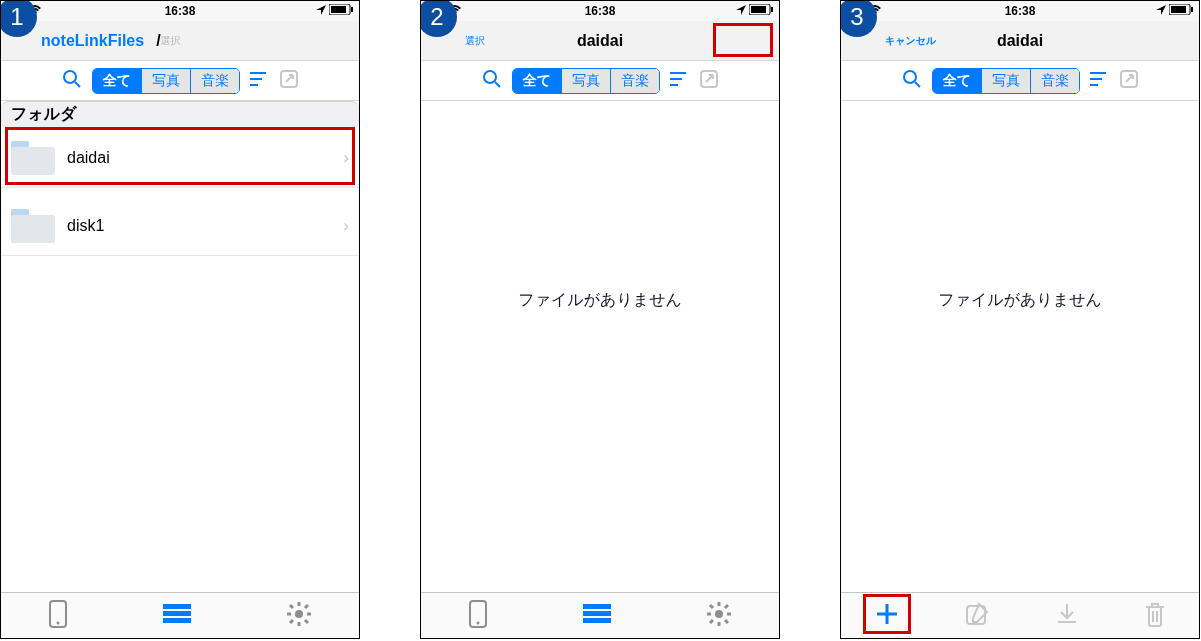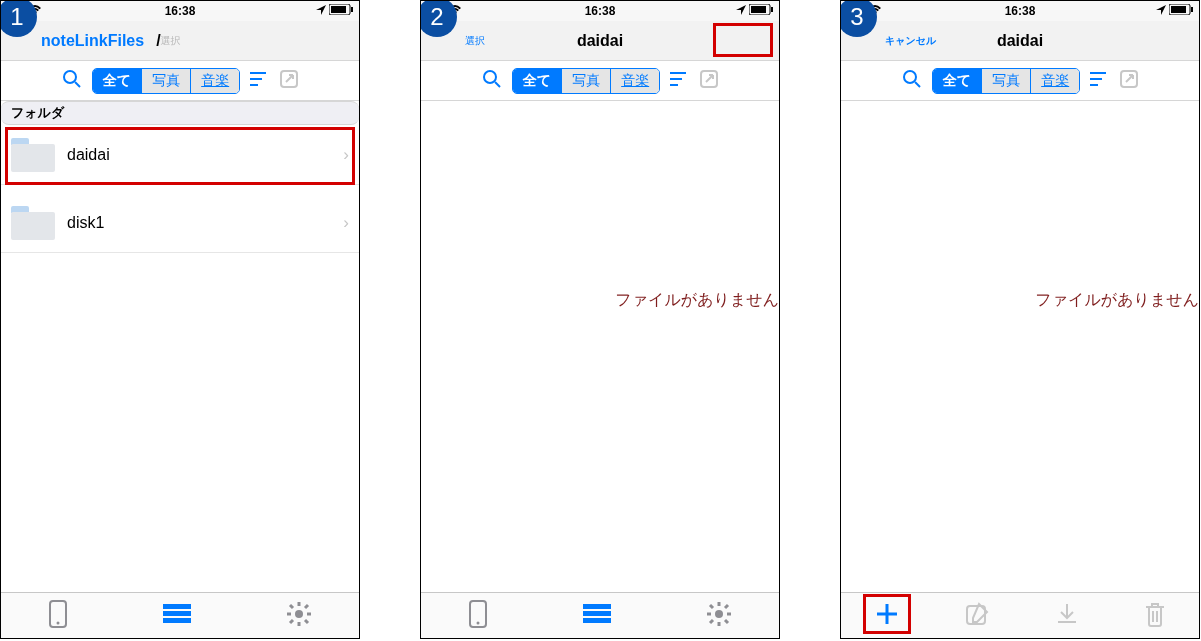--- a/index.html
+++ b/index.html
@@ -77,32 +77,32 @@
     height:26px;
   }
   .seg {
     padding: 0 10px;
     font-size: 14px;
     color:#007aff;
     background:#e5e5e5;
     display:flex; align-items:center;
     border-right:1px solid #007aff;
   }
-  .seg:last-child{ border-right:none;text-decoration:underline; }
+  .seg:last-child{ border-right:none; }
   .seg.active { background:#007aff; color:#fff; font-weight:600;}
   .tool-icon { color:#007aff; }
   .tool-icon.disabled { color:#c7c7c7; }
 
   
   .section-header {
     background:#efeff4;
     border-top:1px solid #d6d6d6;
     border-bottom:1px solid #d6d6d6;
     padding: 2px 10px;
-    font-size: 13px;
+    font-size: 16px;
     font-weight:600;
     color:#000;
     border-radius:8px;
   }
 
   
   .row {
     height: 60px;
     border-bottom: 1px solid #e6e6e6;
     display:flex;
@@ -124,22 +124,22 @@
   }
   .row-label { font-size:16px; color:#000; }
   .chevron {
     position:absolute; right:10px; color:#c7c7c7; font-size:17px;
   }
 
   
   .empty {
     position:absolute;
     top: 50%; left:0; right:0;
-    text-align:right;
-    color:#7f1d1d;
+    text-align:center;
+    color:#0f172a;
     font-size:16px;
     transform: translateY(-30px);
   }
 
   
   .tabbar {
     position:absolute;
     bottom:0; left:0; right:0;
     height:46px;
     border-top:1px solid #c7c7c7;

